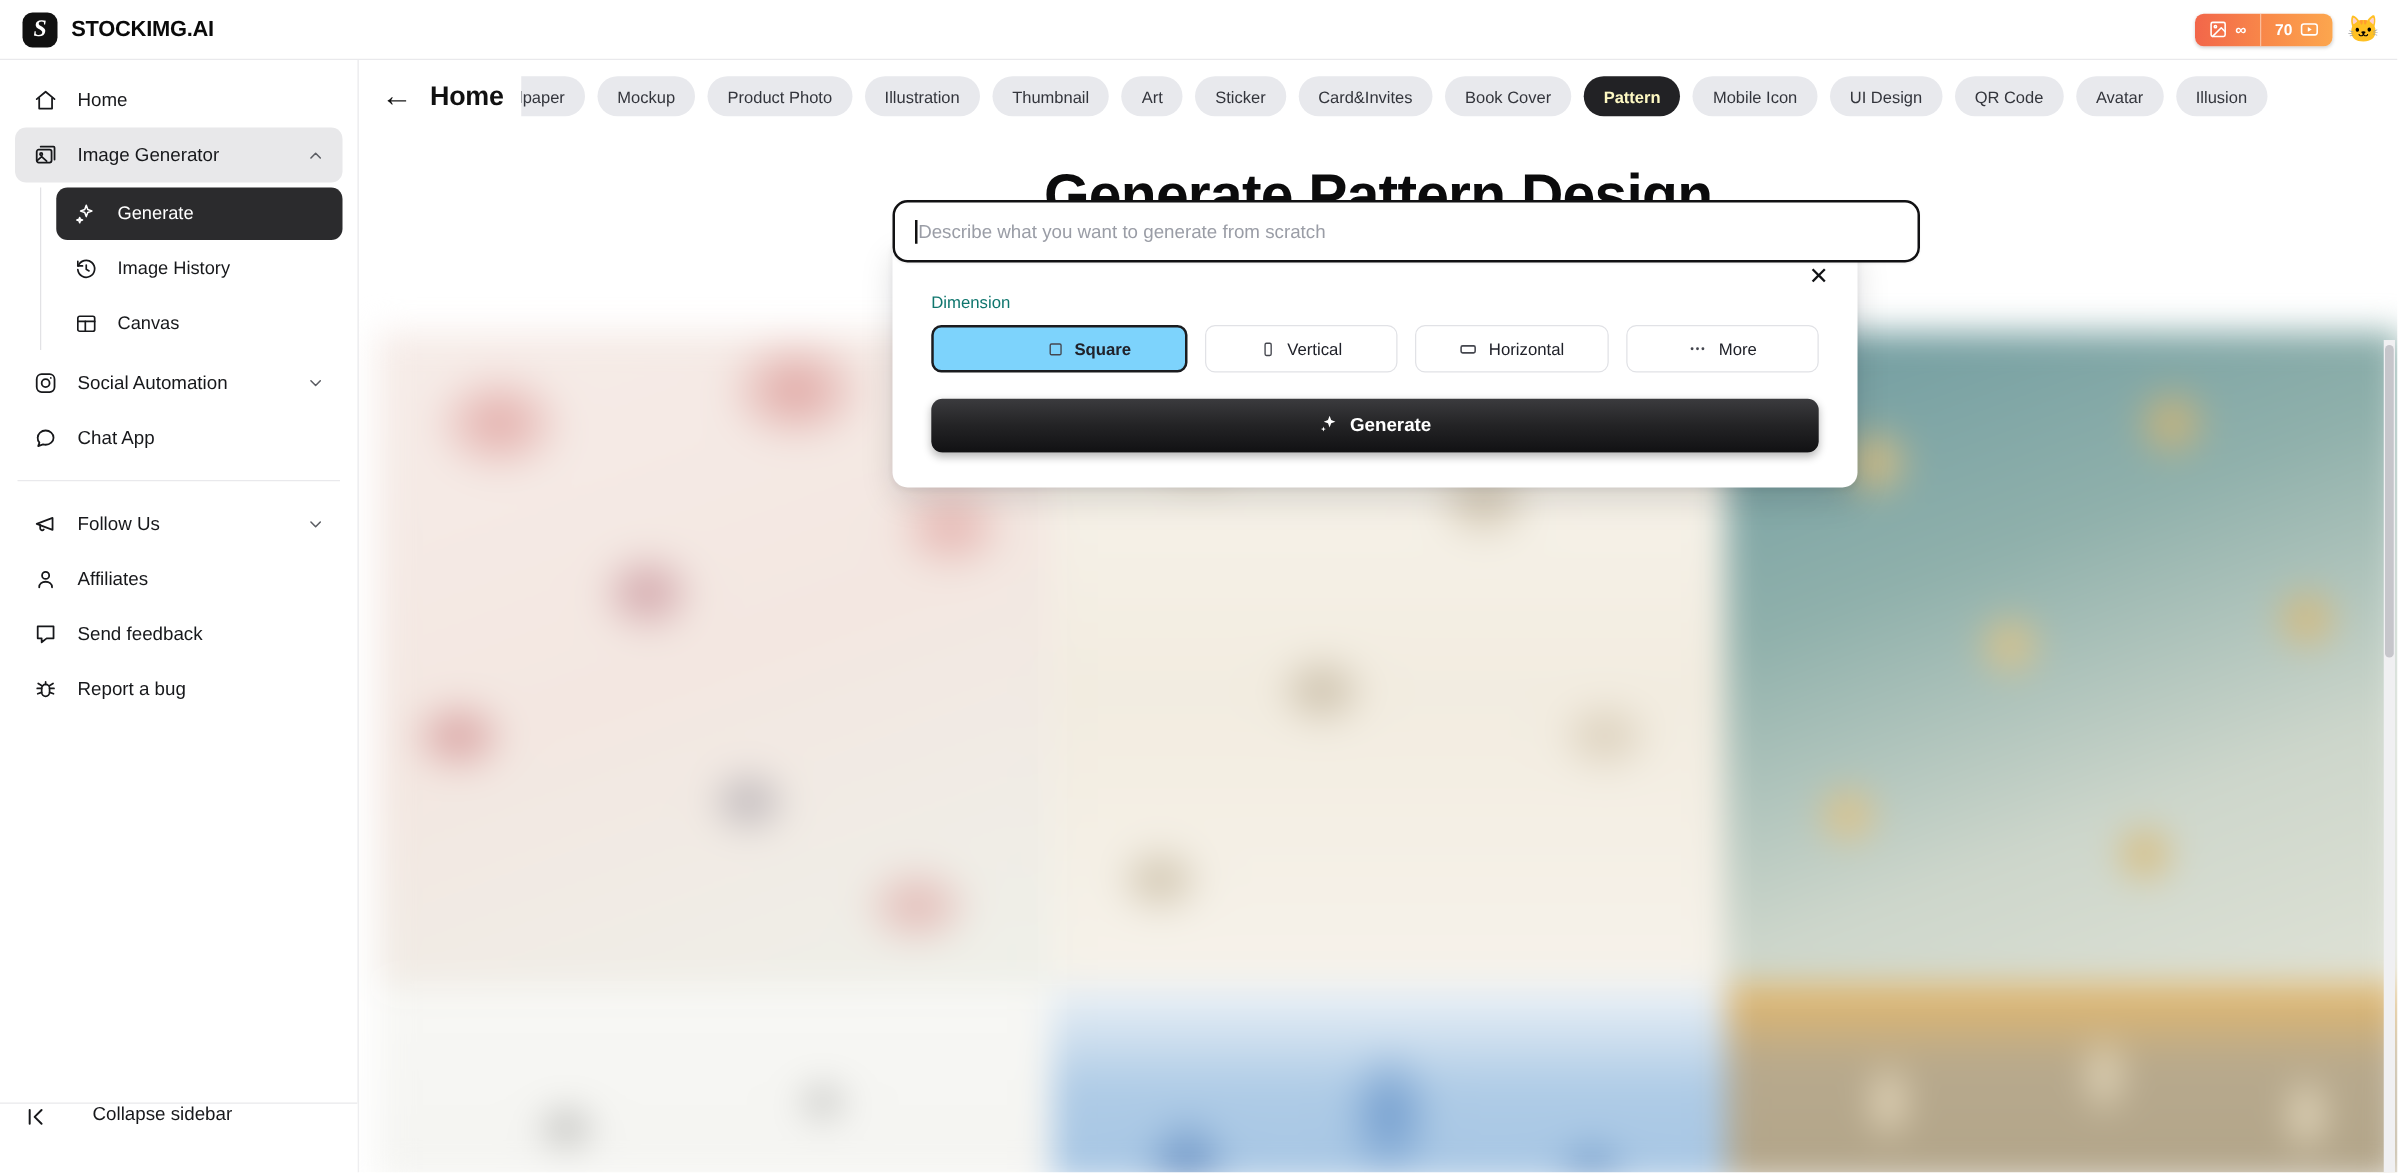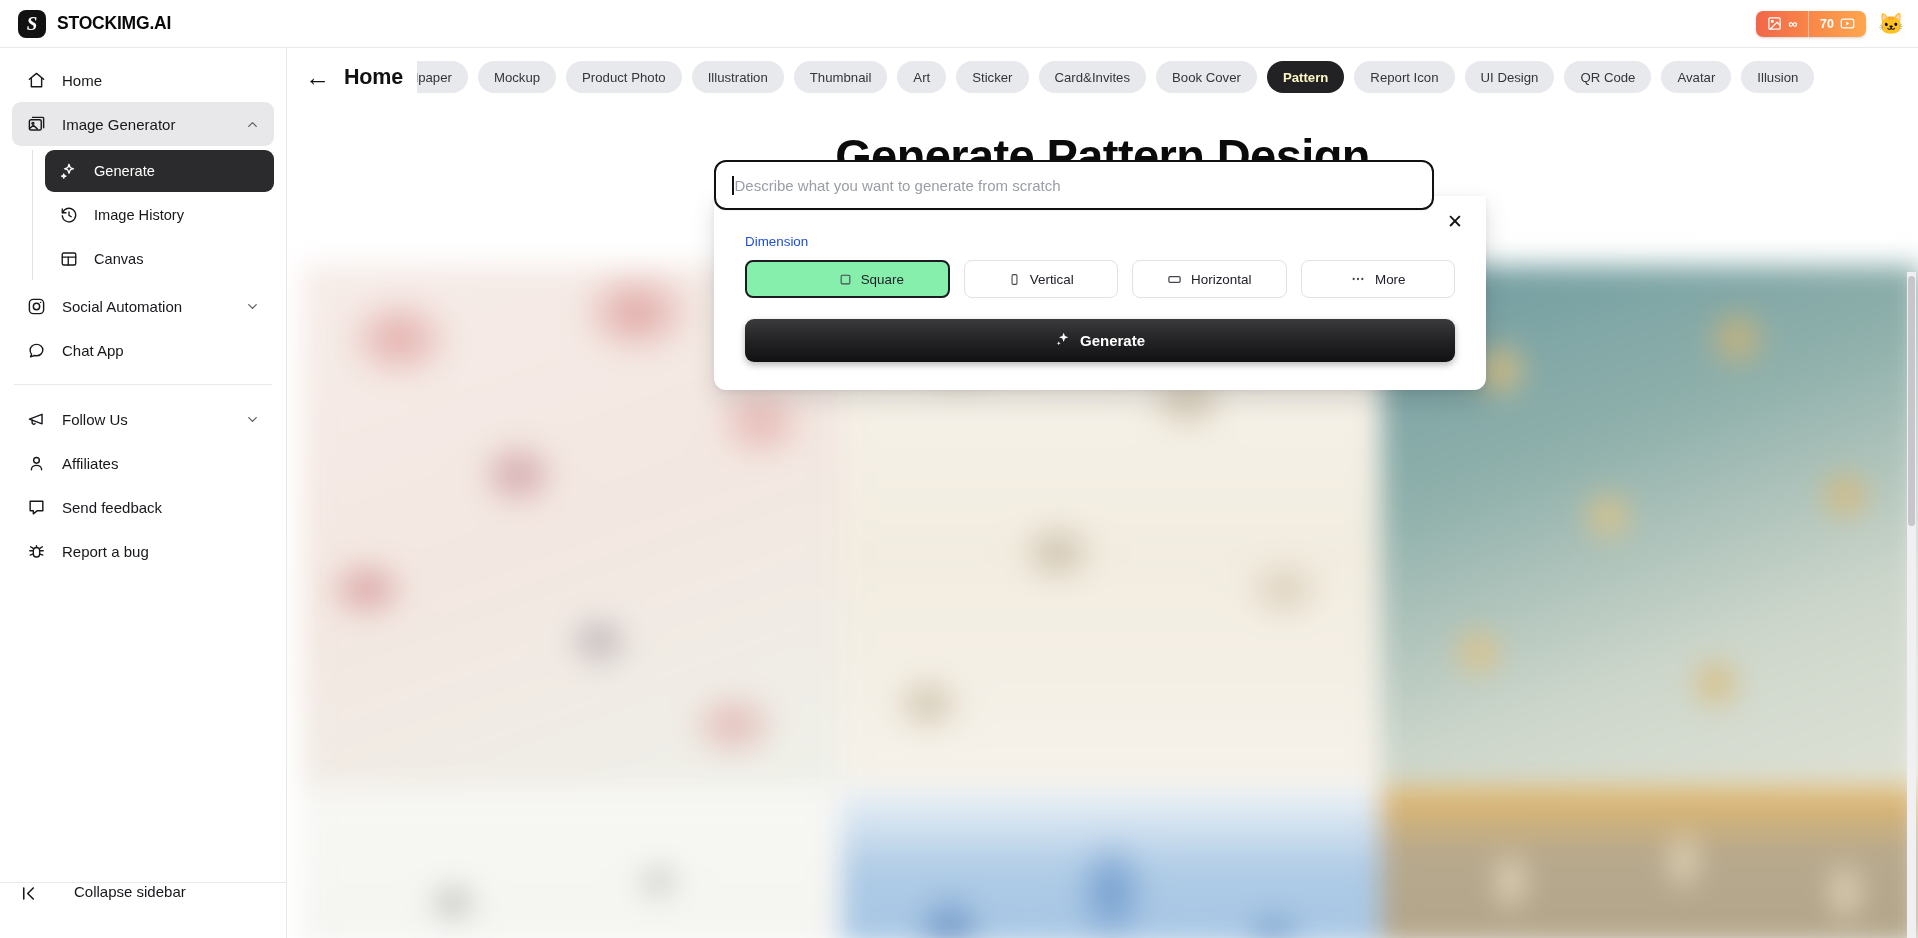--- a/index.html
+++ b/index.html
@@ -170,21 +170,21 @@
     border-radius: 4px; background: #c6c6cb;
   }
 
   
   .modal-wrap {
     position: absolute; top: 112px; left: 427px;
     width: 772px; z-index: 50;
   }
   .prompt-box {
     position: relative;
-    height: 50px; width: 720px;
+    height: 50px; width: 822px;
     background: #ffffff;
     border: 2.5px solid #111113;
     border-radius: 12px;
     display: flex; align-items: center;
     padding: 0 16px;
     z-index: 3;
     box-shadow: 0 1px 2px rgba(0,0,0,.05);
   }
   .caret {
     width: 1.5px; height: 19px; background: #111;
@@ -209,32 +209,32 @@
     padding: 38px 31px 28px 31px;
     z-index: 2;
   }
   .modal-close {
     position: absolute; top: 12px; right: 18px;
     width: 26px; height: 26px;
     display: flex; align-items: center; justify-content: center;
     font-size: 19px; color: #101114; cursor: pointer;
     background: transparent; border: none; line-height: 1;
   }
-  .dim-label { font-size: 13.4px; color: #1d4ed8; margin-bottom: 11px; }
+  .dim-label { font-size: 13.4px; color: #0f766e; margin-bottom: 11px; }
   .dim-row { display: flex; gap: 14px; }
   .dim-btn {
     flex: 1; height: 38px;
     display: flex; align-items: center; justify-content: center; gap: 9px;
     border: 1px solid #e1e2e6; border-radius: 8px;
     background: #ffffff; color: #20222a;
     font-size: 13.4px; cursor: pointer;
     font-family: "Liberation Sans", sans-serif;
   }
   .dim-btn.selected {
-    background: #86efac; border: 2px solid #1b1c1f; font-weight: normal; padding-left: 48px;
+    background: #7dd3fc; border: 2px solid #1b1c1f; font-weight: bold; padding-left: 48px;
   }
   .dim-btn .gico { display: flex; align-items: center; color: #44464e; }
 
   .generate-btn {
     margin-top: 21px; width: 100%; height: 43px;
     border: none; border-radius: 9px; cursor: pointer;
     background: linear-gradient(180deg,#3b3b3e 0%, #242426 48%, #111113 100%);
     color: #ffffff; font-size: 15px; font-weight: bold;
     display: flex; align-items: center; justify-content: center; gap: 9px;
     box-shadow: 0 3px 7px rgba(0,0,0,.28);
@@ -430,21 +430,21 @@
         <div class="tab">Wallpaper</div>
         <div class="tab">Mockup</div>
         <div class="tab">Product Photo</div>
         <div class="tab">Illustration</div>
         <div class="tab">Thumbnail</div>
         <div class="tab">Art</div>
         <div class="tab">Sticker</div>
         <div class="tab">Card&amp;Invites</div>
         <div class="tab">Book Cover</div>
         <div class="tab active">Pattern</div>
-        <div class="tab">Report Icon</div>
+        <div class="tab">Mobile Icon</div>
         <div class="tab">UI Design</div>
         <div class="tab">QR Code</div>
         <div class="tab">Avatar</div>
         <div class="tab">Illusion</div>
       </div>
     </div>
 
     <div class="home-back">
       <span class="arrow">←</span>
       <span class="label">Home</span>

